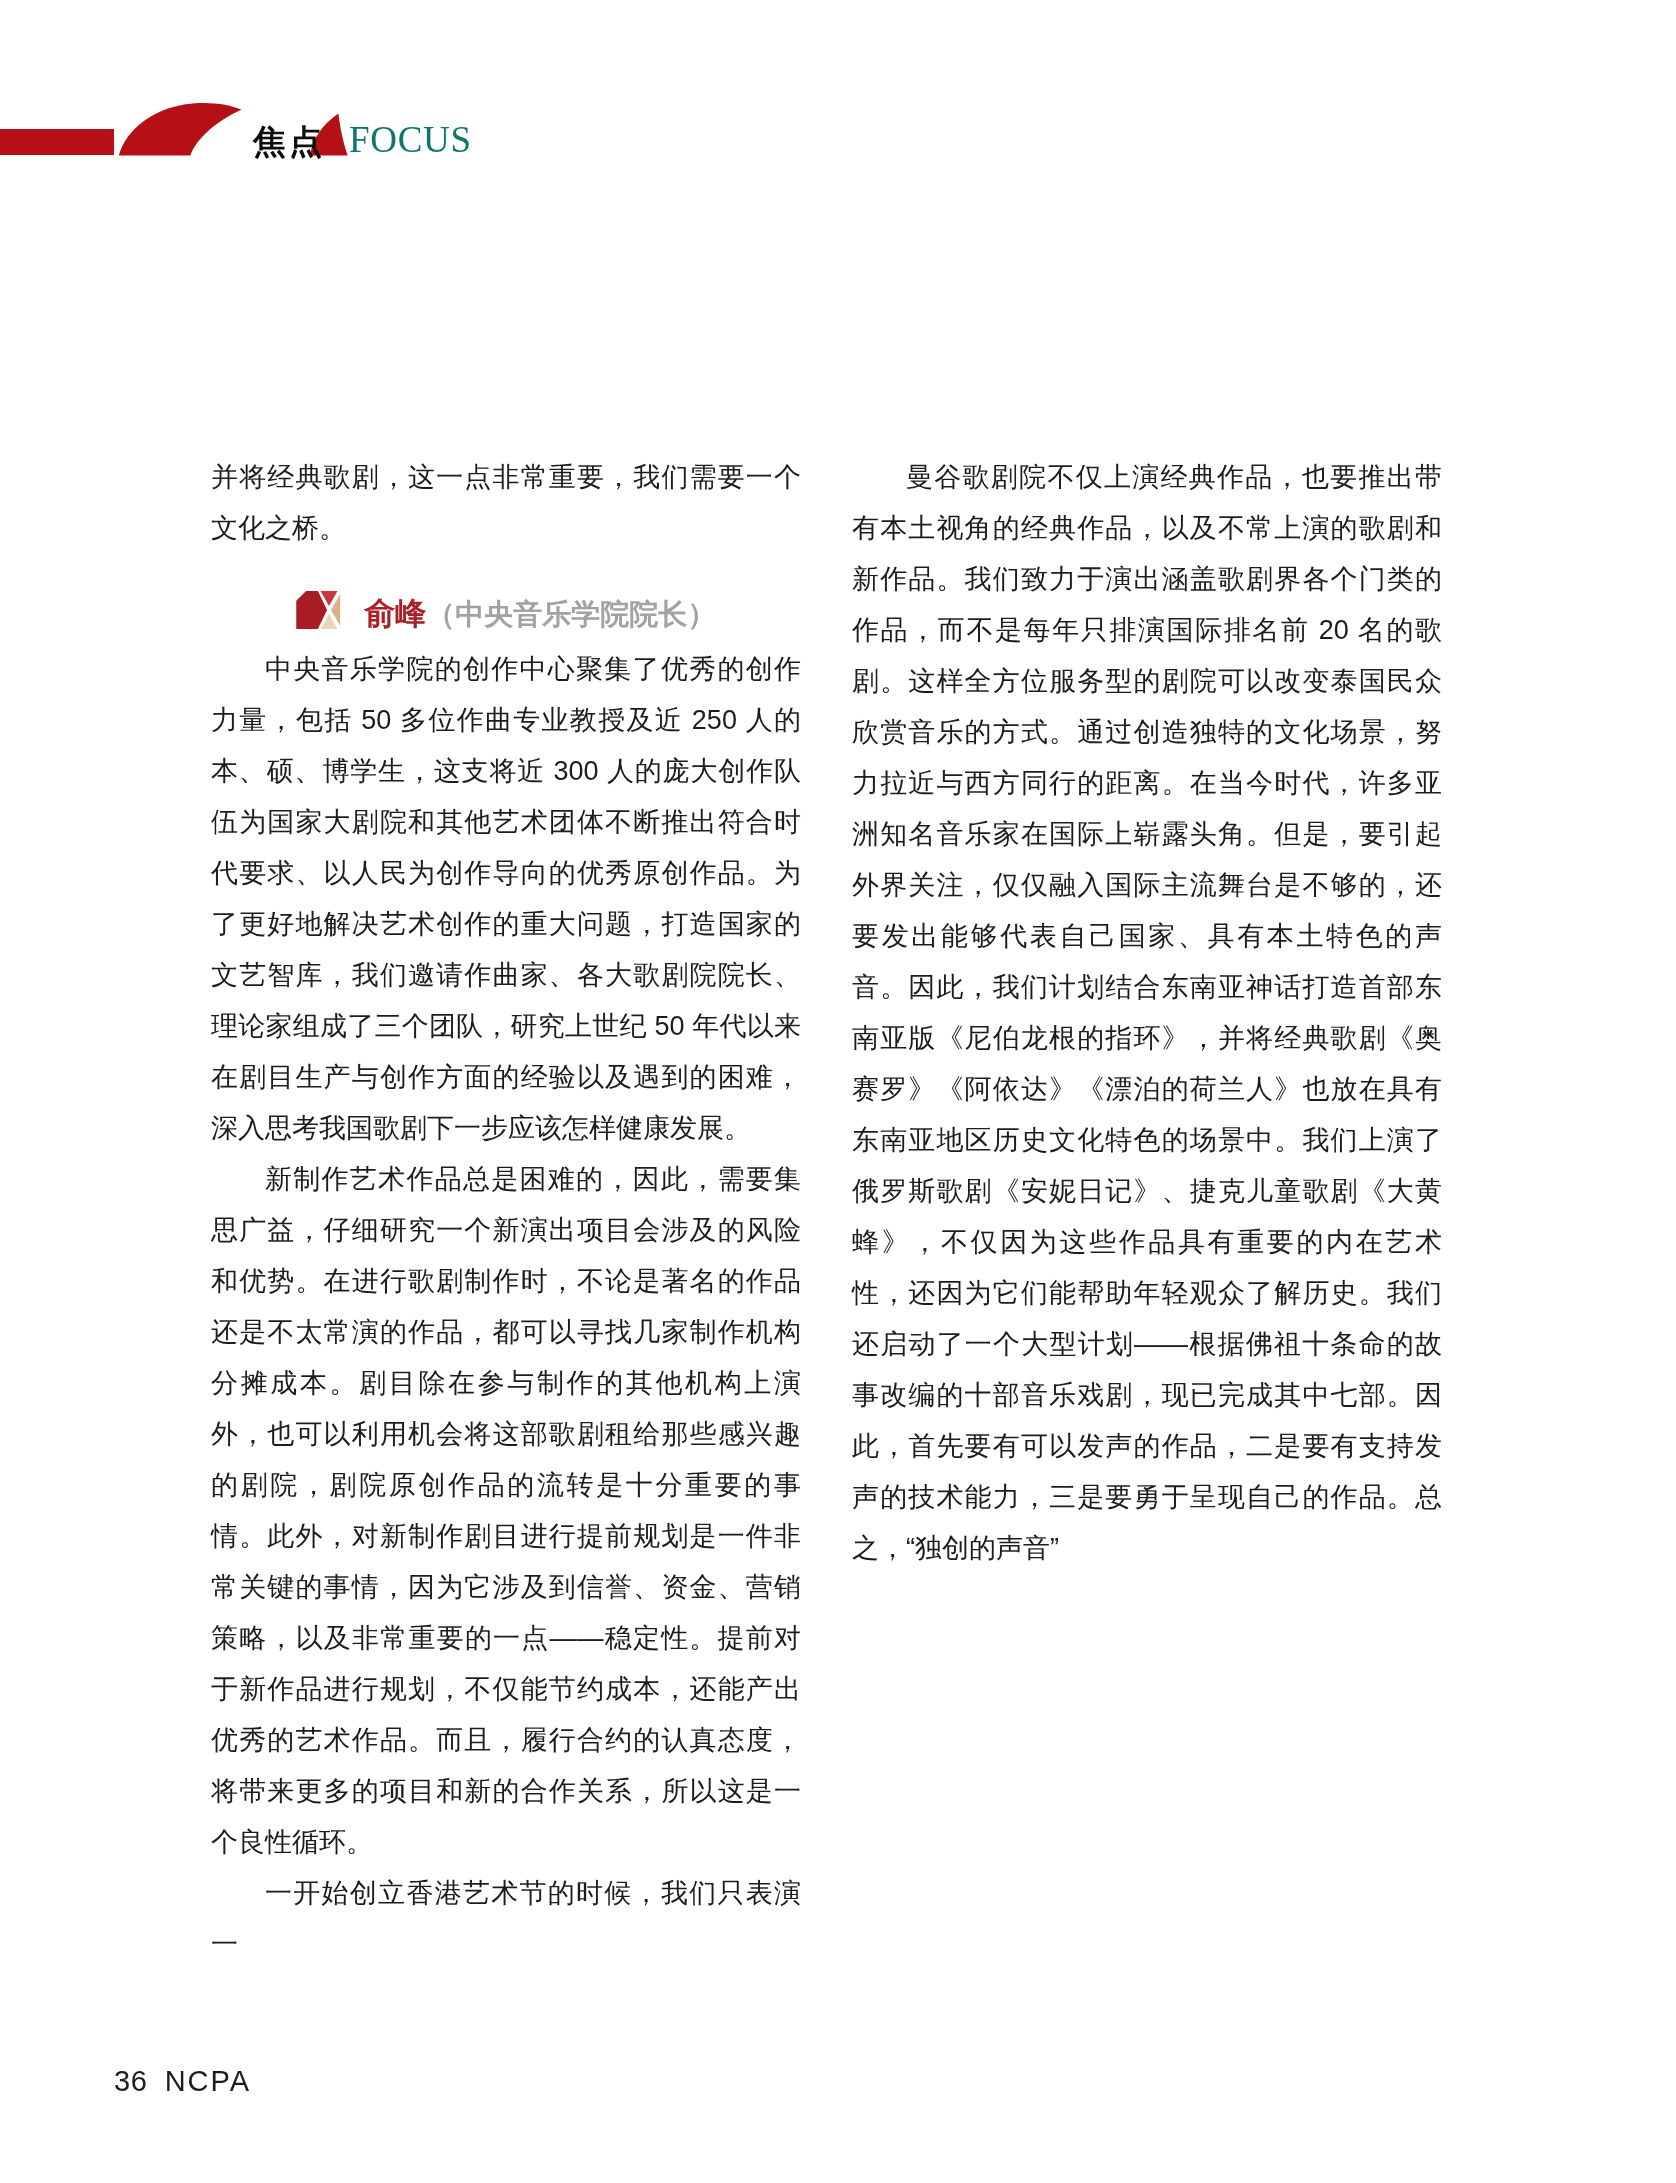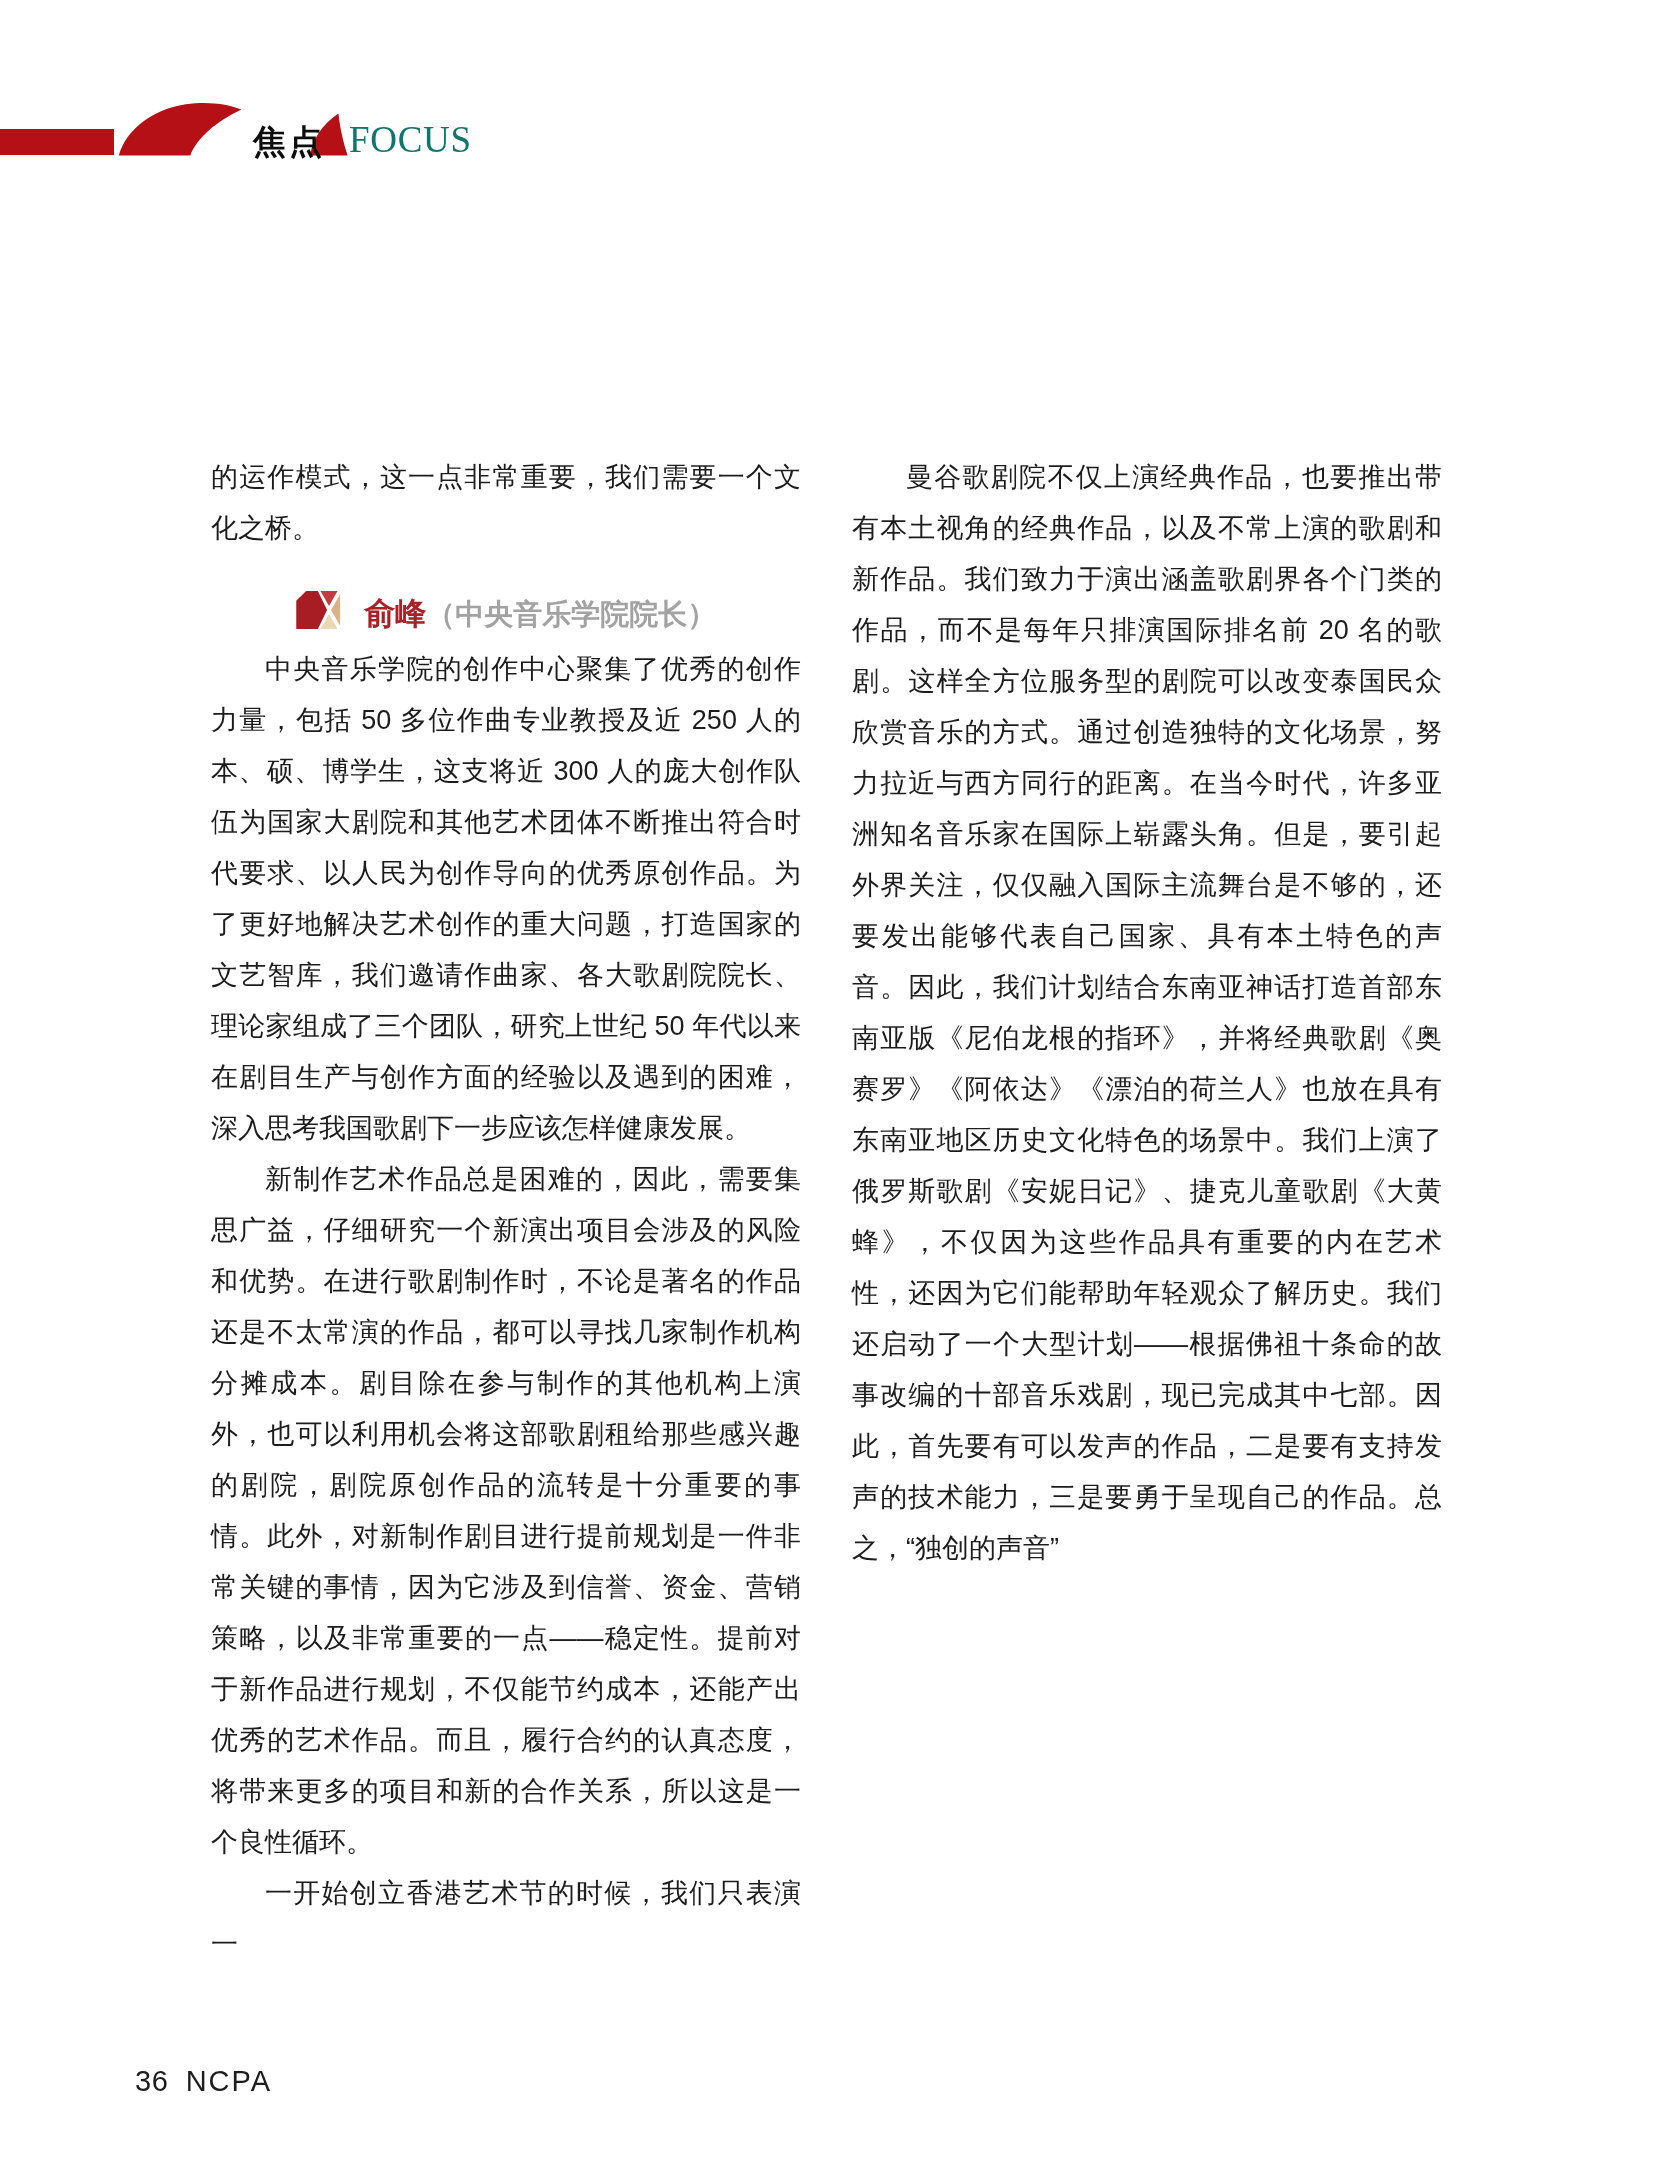--- a/index.html
+++ b/index.html
@@ -62,21 +62,21 @@
   }
   .speaker .sp-name {
     color:#ab2026; font-weight:bold; font-size:31px;
   }
   .speaker .sp-role {
     color:#a2a2a2; font-weight:bold; font-size:29px;
   }
 
   
   .footer {
-    position:absolute; left:135px; top:2065px;
+    position:absolute; left:114px; top:2065px;
     font-size:29px; color:#1d1d1d; letter-spacing:0.7px;
     white-space:nowrap;
   }
   .footer .brand { margin-left:17px; letter-spacing:2px; }
 </style>
 </head>
 <body>
 
 <div class="page">
 
@@ -85,21 +85,21 @@
     <svg class="mast-swoosh" viewBox="0 0 365 90" xmlns="http://www.w3.org/2000/svg" aria-hidden="true">
       <path d="M 3 86 C 14 48 52 16 105 8 C 140 3 170 8 190 16 C 150 35 122 60 112 86 Z" fill="#b51015"></path>
       <path d="M 338 22 C 312 40 298 62 295 86 L 352 86 C 344 62 340 40 338 22 Z" fill="#b51015"></path>
     </svg>
     <span class="mast-cn">焦点</span>
     <span class="mast-en">FOCUS</span>
   </header>
 
   <main>
     <section class="col col-left" id="col-left">
-        <p class="body-para cont">的运作模式，这一点非常重要，我们需要一个文化之桥。</p>
+        <p class="body-para cont">并将经典歌剧，这一点非常重要，我们需要一个文化之桥。</p>
         <div class="speaker">
   <svg class="sp-icon" viewBox="0 0 74 58" xmlns="http://www.w3.org/2000/svg" aria-hidden="true">
     <polygon points="0,15 15,0 33,0 47,29 33,58 0,58" fill="#a81d24"></polygon>
     <polygon points="37,0 63,0 50,23" fill="#c33b40"></polygon>
     <polygon points="67,5 67,53 53,29" fill="#d9b287"></polygon>
     <polygon points="37,58 63,58 50,35" fill="#ead7b3"></polygon>
   </svg>
 <span class="sp-name">俞峰</span><span class="sp-role">（中央音乐学院院长）</span></div>
         <p class="body-para">中央音乐学院的创作中心聚集了优秀的创作力量，包括 50 多位作曲专业教授及近 250 人的本、硕、博学生，这支将近 300 人的庞大创作队伍为国家大剧院和其他艺术团体不断推出符合时代要求、以人民为创作导向的优秀原创作品。为了更好地解决艺术创作的重大问题，打造国家的文艺智库，我们邀请作曲家、各大歌剧院院长、理论家组成了三个团队，研究上世纪 50 年代以来在剧目生产与创作方面的经验以及遇到的困难，深入思考我国歌剧下一步应该怎样健康发展。</p>
         <p class="body-para">新制作艺术作品总是困难的，因此，需要集思广益，仔细研究一个新演出项目会涉及的风险和优势。在进行歌剧制作时，不论是著名的作品还是不太常演的作品，都可以寻找几家制作机构分摊成本。剧目除在参与制作的其他机构上演外，也可以利用机会将这部歌剧租给那些感兴趣的剧院，剧院原创作品的流转是十分重要的事情。此外，对新制作剧目进行提前规划是一件非常关键的事情，因为它涉及到信誉、资金、营销策略，以及非常重要的一点——稳定性。提前对于新作品进行规划，不仅能节约成本，还能产出优秀的艺术作品。而且，履行合约的认真态度，将带来更多的项目和新的合作关系，所以这是一个良性循环。</p>

